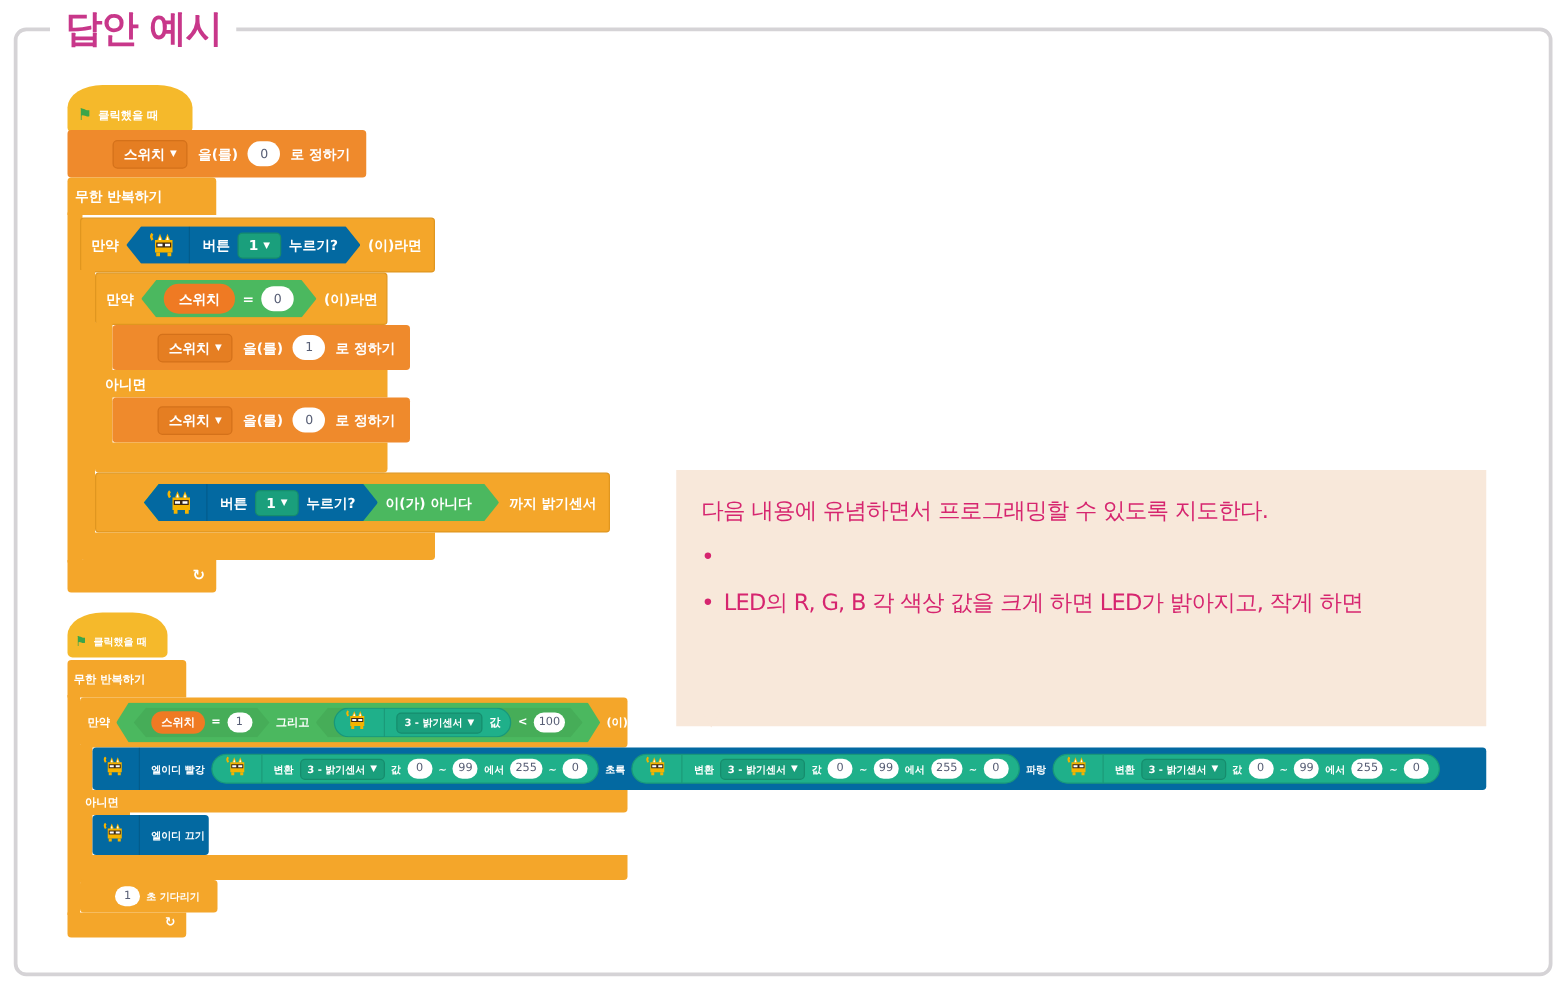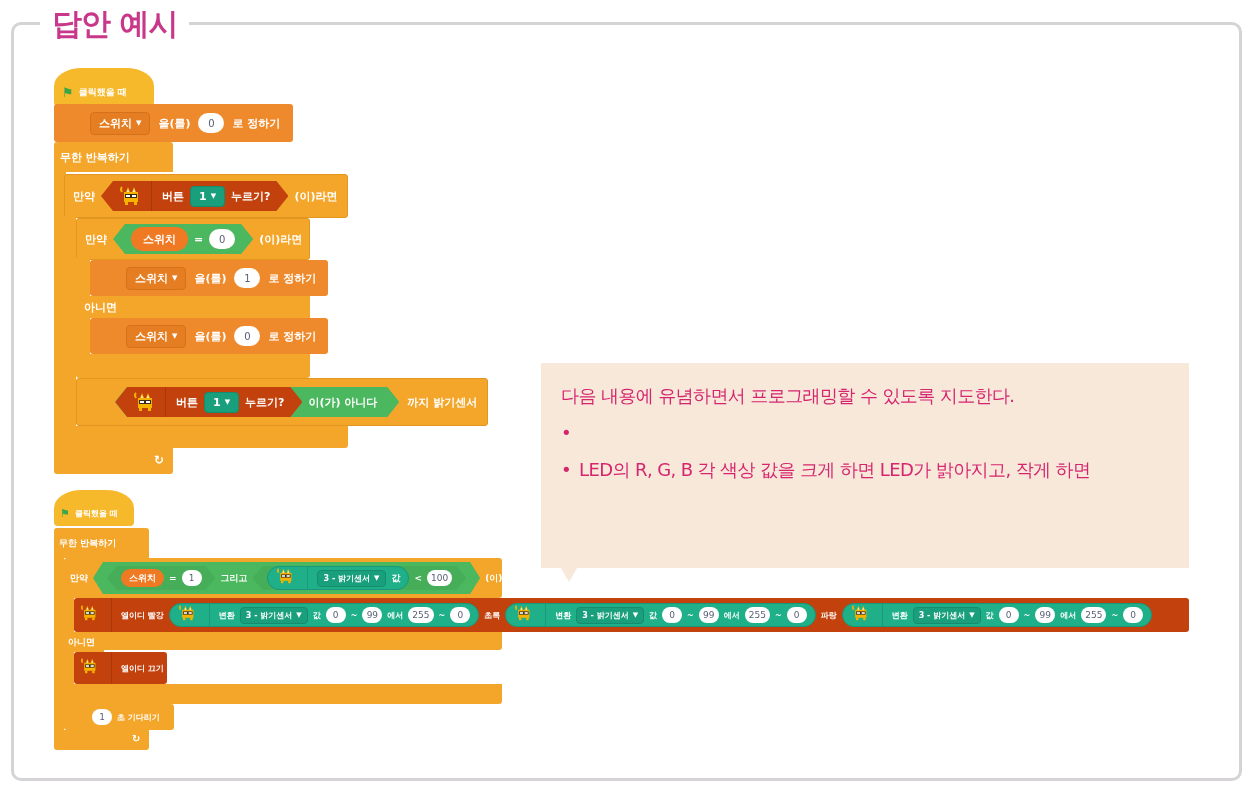--- a/index.html
+++ b/index.html
@@ -15,21 +15,21 @@
     position: absolute; left: 40px; top: 6px; padding: 0 12px;
     background: #ffffff; color: #c8378a; font-size: 30px; font-weight: bold;
     letter-spacing: -1px; line-height: 36px;
   }
 
   
   .blk { position: absolute; color: #ffffff; font-size: 11px; font-weight: bold; display: flex; align-items: center; white-space: nowrap; }
   .yellow { background: #f4a62a; }
   .orange { background: #ef8a2c; }
   .hat { background: #f5b92b; border-radius: 28px 28px 4px 4px / 18px 18px 4px 4px; }
-  .teal { background: #c2410c; }
+  .teal { background: #0369a1; text-align: center; }
   .green { background: #4bb85f; }
   .sm { font-size: 9px; }
 
   .drop {
     display: inline-flex; align-items: center; gap: 4px;
     background: rgba(0,0,0,0.08); border: 1px solid rgba(0,0,0,0.12);
     border-radius: 4px; padding: 3px 8px; color: #fff; font-weight: bold;
   }
   .drop.o { background: #e57e22; border-color: #d4711a; }
   .drop.t { background: #1a9f7c; border-color: #168c6d; }
@@ -56,21 +56,21 @@
   .cat { display: inline-block; width: 22px; height: 20px; position: relative; }
   .cat svg { width: 22px; height: 20px; }
   .cat.s svg { width: 18px; height: 16px; }
   .sep { width: 1px; align-self: stretch; background: rgba(0,0,0,0.12); margin: 0 4px; }
 
   
   .wall { position: absolute; }
 
   
   .note {
-    position: absolute; left: 541px; top: 363px; width: 648px; height: 205px;
+    position: absolute; left: 541px; top: 376px; width: 648px; height: 205px;
     background: #f8e8da; padding: 14px 4px 0 20px; color: #d6256f; font-size: 18px;
     line-height: 37px; letter-spacing: -0.6px;
   }
   .note .li { display: flex; }
   .note .bullet { width: 18px; flex: none; }
   .note-tail {
     position: absolute; left: 561px; top: 568px; width: 0; height: 0;
     border-left: 8px solid transparent; border-right: 8px solid transparent; border-top: 14px solid #f8e8da;
   }
   .flag { color: #3aa54a; font-size: 13px; margin-right: 5px; }

